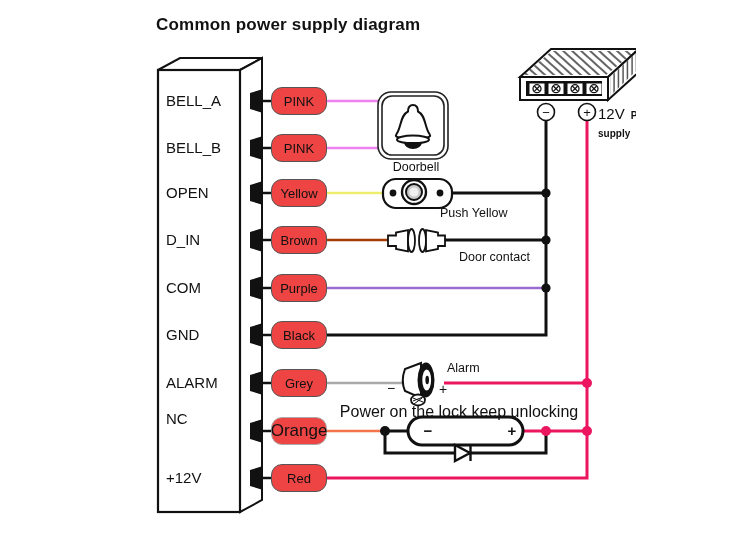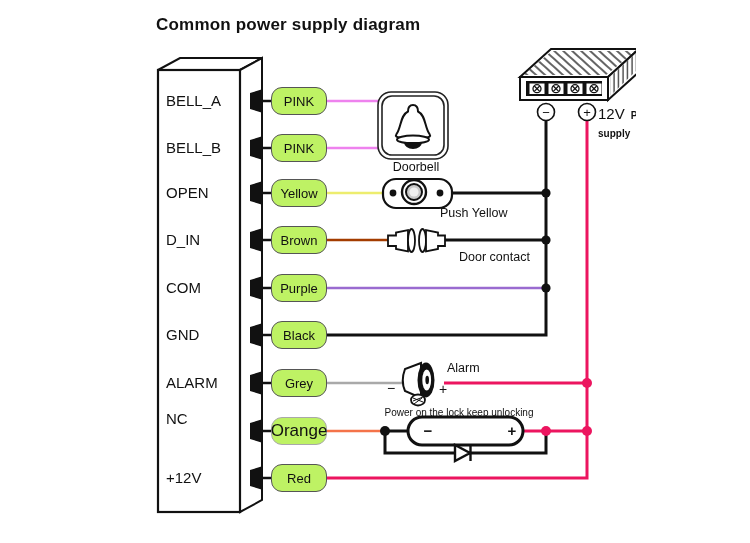--- a/index.html
+++ b/index.html
@@ -3,25 +3,25 @@
 <meta charset="utf-8">
 <style>
   html,body{margin:0;padding:0}
   .stage{position:relative;width:636px;height:543px;background:#fff;
          font-family:"Liberation Sans",sans-serif;color:#111;overflow:hidden}
   .abs{position:absolute}
   .ctr{position:absolute;transform:translate(-50%,-50%);white-space:nowrap}
   .title{font-size:17px;font-weight:700;letter-spacing:.2px}
   .tlabel{position:absolute;left:166px;height:20px;line-height:20px;font-size:15px}
   .pill{position:absolute;left:271px;width:56px;height:28px;border:1.6px solid #555;
-        border-radius:11px;background:#bef264;display:flex;align-items:center;
+        border-radius:11px;background:#ef4444;display:flex;align-items:center;
         justify-content:center;font-size:13px;box-sizing:border-box}
   .pill.small{font-size:17px;border-color:#a9a9a9}
   .cap{position:absolute;font-size:12.5px;white-space:nowrap}
-  .note{font-size:10px}
+  .note{font-size:16px}
   .sign{font-size:14px}
   .sign.b{font-size:15px;font-weight:600}
   .psu-v{font-size:15px;font-weight:400}
   .psu-l{font-size:10px;margin-left:6px;font-weight:700}
   svg.layer{position:absolute;left:0;top:0}
 </style>
 </head>
 <body>
 
 <div class="stage">

